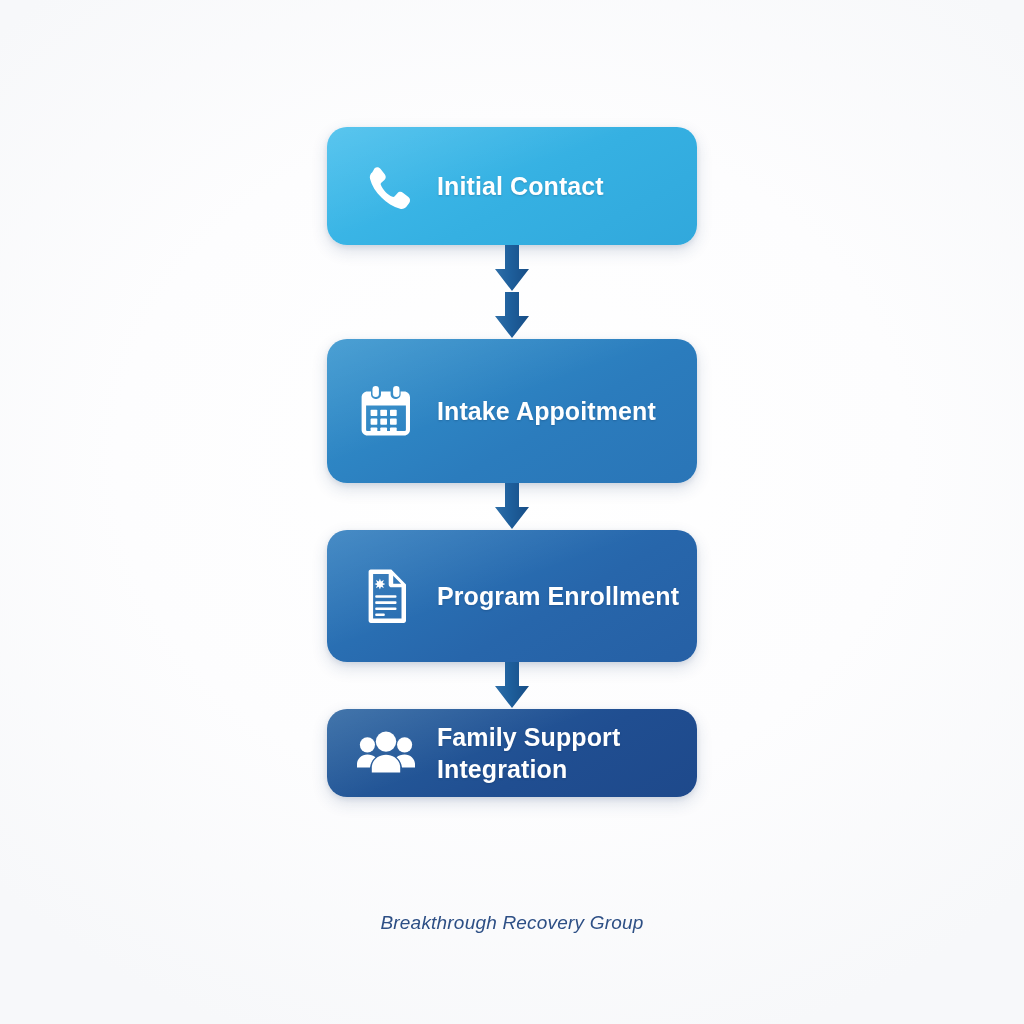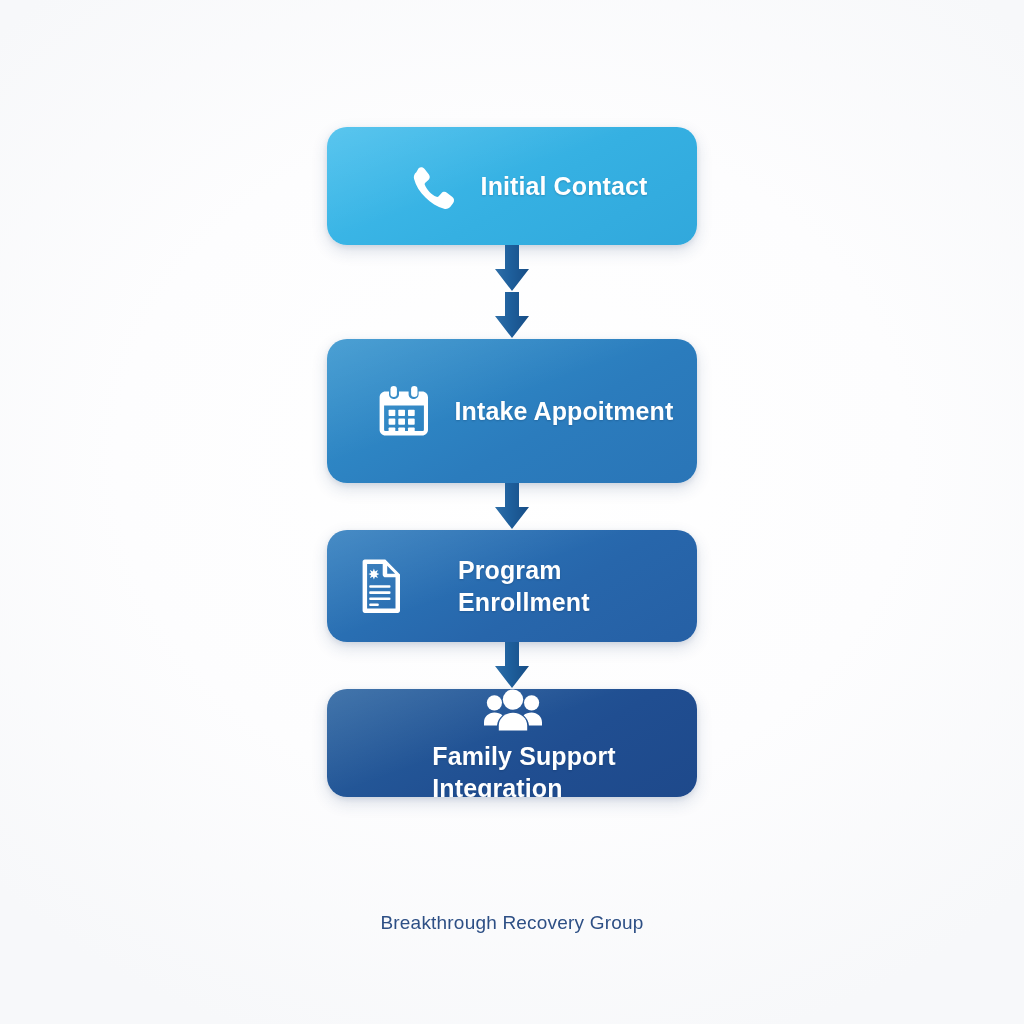--- a/index.html
+++ b/index.html
@@ -29,25 +29,24 @@
     width: 370px;
   }
 
   .step {
     position: relative;
     width: 370px;
     border-radius: 20px;
     display: flex;
     align-items: center;
     box-sizing: border-box;
-    padding-left: 24px;
+    padding-left: 30px;
     box-shadow: 0 6px 16px rgba(30, 60, 110, 0.16),
                 0 2px 5px rgba(30, 60, 110, 0.10);
     overflow: hidden;
-    justify-content: center;
   }
   .step::after {
     content: "";
     position: absolute;
     inset: 0;
     border-radius: 20px;
     background: linear-gradient(160deg, rgba(255,255,255,0.13) 0%, rgba(255,255,255,0.0) 45%);
     pointer-events: none;
   }
 
@@ -74,22 +73,22 @@
     position: relative;
     z-index: 2;
     text-shadow: 0 1px 2px rgba(10, 35, 70, 0.22);
     white-space: pre-line;
   }
 
   
   #step-0 { height: 118px; background: linear-gradient(150deg, #41bdec 0%, #35b0e2 55%, #31a8dc 100%); }
   #step-1 { height: 117px; background: linear-gradient(150deg, #3aa7dd 0%, #318fcb 60%, #2e88c5 100%); }
   #step-2 { height: 144px; background: linear-gradient(150deg, #3192cd 0%, #2b7cbd 60%, #2a75b7 100%); }
-  #step-3 { height: 112px; background: linear-gradient(150deg, #2c7bbd 0%, #2766ab 60%, #2660a5 100%); gap: 27px; }
-  #step-4 { height: 108px; background: linear-gradient(150deg, #27619f 0%, #204e91 60%, #1e498b 100%); flex-direction: column; }
+  #step-3 { height: 132px; background: linear-gradient(150deg, #2c7bbd 0%, #2766ab 60%, #2660a5 100%); }
+  #step-4 { height: 88px; background: linear-gradient(150deg, #27619f 0%, #204e91 60%, #1e498b 100%); }
 
   
   .connector {
     position: relative;
     width: 370px;
     display: flex;
     justify-content: center;
     align-items: center;
   }
   .connector svg { display: block; }
@@ -102,20 +101,21 @@
   .caption {
     position: absolute;
     left: 327px;
     top: 912px;
     width: 370px;
     text-align: center;
     color: #2d4f85;
     font-size: 19px;
     font-weight: normal;
     letter-spacing: 0.2px;
+    font-style: italic;
   }
 </style>
 </head>
 <body>
 
 <div id="canvas">
 
   <div class="flow">
 
     <div class="step" id="step-0">

